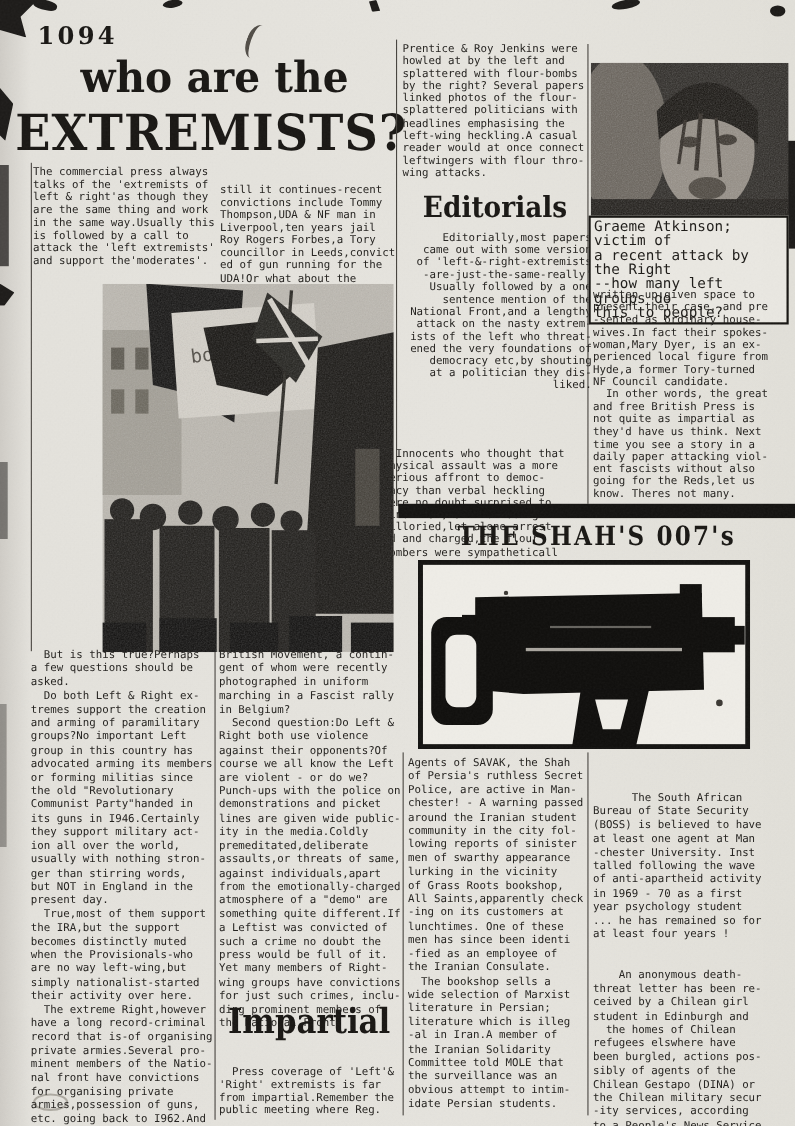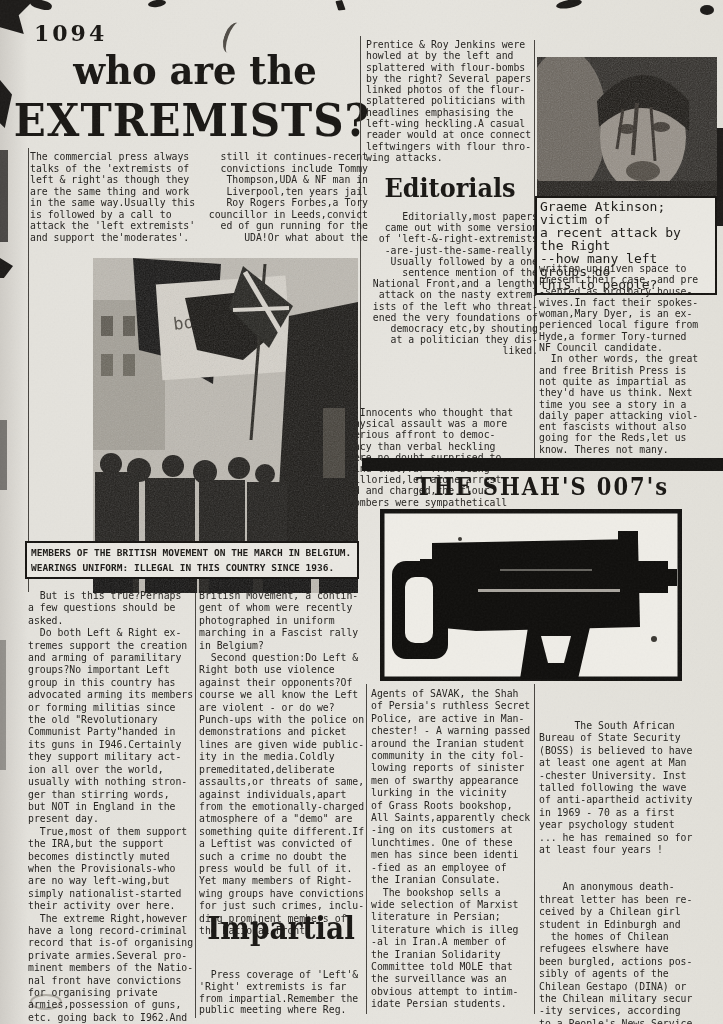--- a/index.html
+++ b/index.html
@@ -55,21 +55,21 @@
   <div class="rule" style="left:534px;top:684px;height:330px;"></div>
 
   <div class="t-col" style="left:30px;top:151px;width:168px;">The commercial press always
 talks of the 'extremists of
 left &amp; right'as though they
 are the same thing and work
 in the same way.Usually this
 is followed by a call to
 attack the 'left extremists'
 and support the'moderates'.</div>
-  <div class="t-col" style="left:200px;top:151px;width:168px;text-align:right;">still it continues-recent
+  <div class="t-col" style="left:200px;top:167px;width:168px;">still it continues-recent
 convictions include Tommy
 Thompson,UDA &amp; NF man in
 Liverpool,ten years jail
 Roy Rogers Forbes,a Tory
 councillor in Leeds,convict
 ed of gun running for the
 UDA!Or what about the</div>
   <div class="t-col lh-113" style="left:366px;top:39px;width:170px;">Prentice &amp; Roy Jenkins were
 howled at by the left and
 splattered with flour-bombs
@@ -190,22 +190,20 @@
       <g fill="#0e0d0c">
         <rect x="0" y="308" width="40" height="27"></rect>
           <rect x="52" y="304" width="52" height="31"></rect>
         <rect x="116" y="308" width="44" height="27"></rect>
           <rect x="170" y="302" width="48" height="33"></rect>
         <rect x="226" y="308" width="39" height="27"></rect>
       </g>
       <rect width="265" height="335" filter="url(#grainM)" opacity="0.22"></rect>
     </svg>
   </div>
-  <div class="capbox" style="left:25px;top:541px;width:322px;padding:2px 4px;font-size:9.5px;line-height:15px;font-weight:bold;">MEMBERS OF THE BRITISH MOVEMENT ON THE MARCH IN BELGIUM.
-WEARINGS UNIFORM: ILLEGAL IN THIS COUNTRY SINCE 1936.</div>
 
   <div class="t-col lh-124" style="left:28px;top:590px;width:168px;">  But is this true?Perhaps
 a few questions should be
 asked.
   Do both Left &amp; Right ex-
 tremes support the creation
 and arming of paramilitary
 groups?No important Left
 group in this country has
 advocated arming its members

